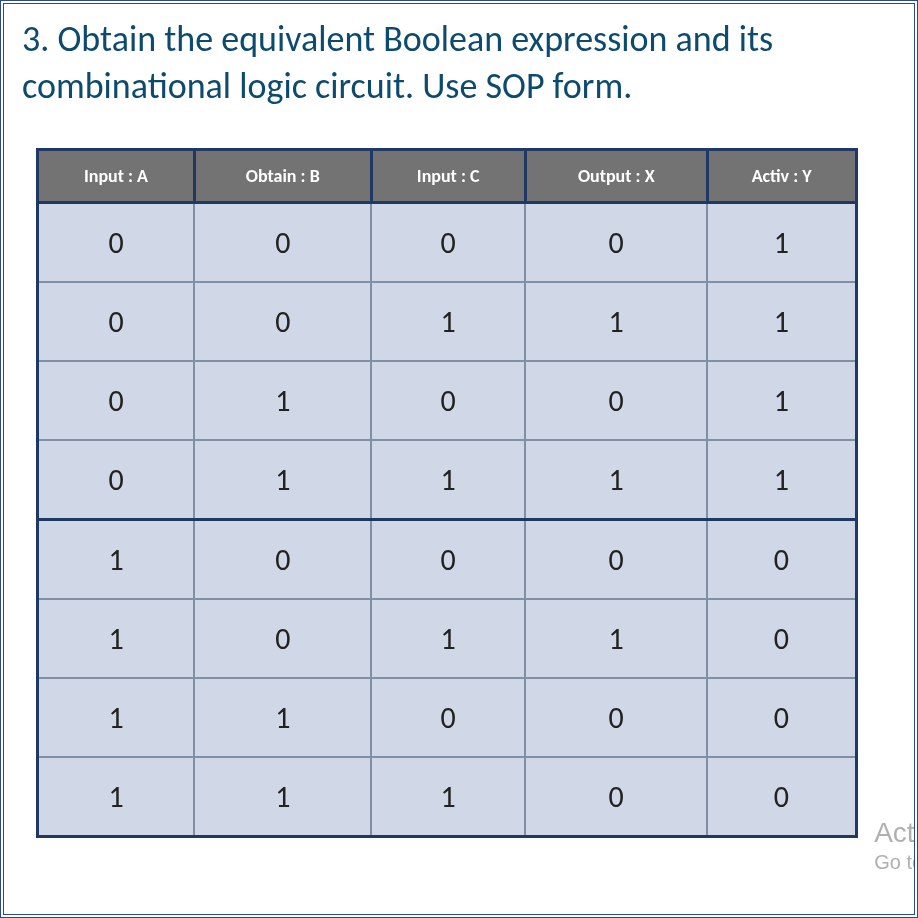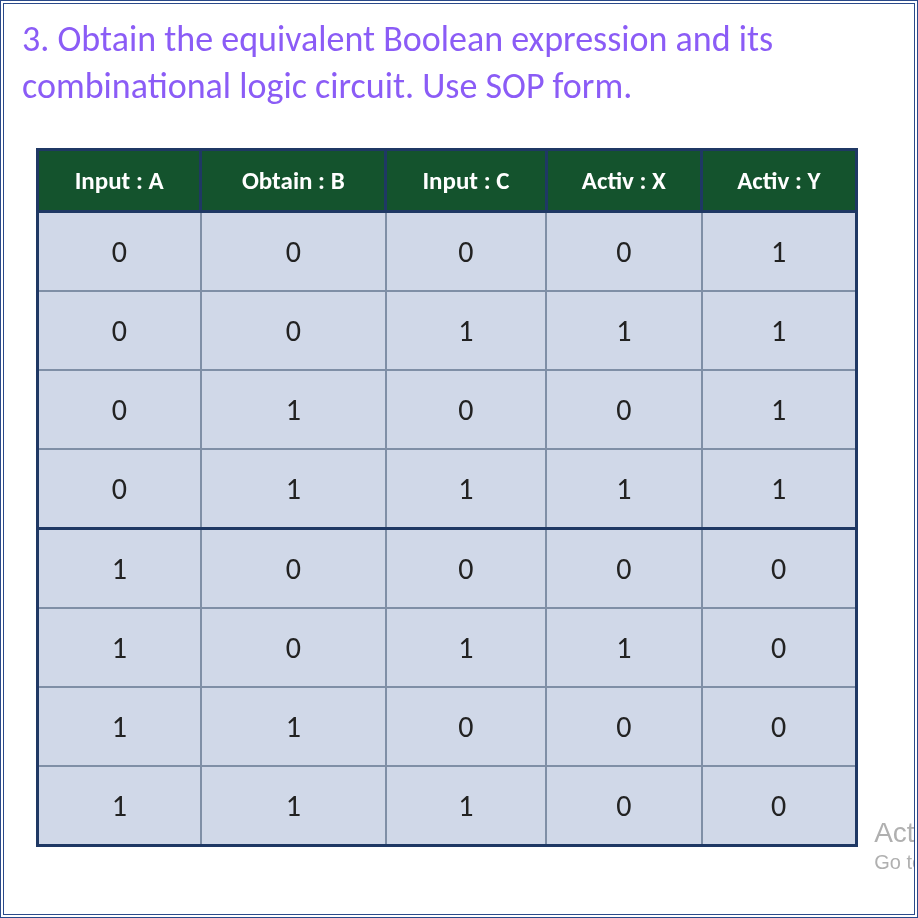--- a/index.html
+++ b/index.html
@@ -14,34 +14,34 @@
       border: 4px double #2a4a8a;
       width: 100%;
       height: 100%;
       padding: 12px 18px 18px 18px;
       position: relative;
       overflow: hidden;
     }
     .question {
       font-size: 36px;
       line-height: 1.3;
-      color: #8b5cf6;
+      color: #0c4a6e;
       margin-bottom: 38px;
       font-weight: 400;
     }
     .truth-table {
       border-collapse: collapse;
       width: 94%;
       margin-left: 14px;
     }
     .truth-table th {
-      background: #14532d;
+      background: #737373;
       color: #fff;
       font-weight: 700;
-      font-size: 25px;
+      font-size: 18px;
       padding: 14px 6px;
       border: 3px solid #1f3864;
       text-align: center;
     }
     .truth-table td {
       background: #d0d8e8;
       color: #222;
       font-size: 30px;
       padding: 20px 6px;
       border: 2px solid #7f8fa6;
@@ -81,21 +81,21 @@
 <div class="outer-frame">
 
   <p class="question">3. Obtain the equivalent Boolean expression and its combinational logic circuit. Use SOP form.</p>
 
   <table class="truth-table">
     <thead>
       <tr>
         <th>Input : A</th>
         <th>Obtain : B</th>
         <th>Input : C</th>
-        <th>Activ : X</th>
+        <th>Output : X</th>
         <th>Activ : Y</th>
       </tr>
     </thead>
     <tbody>
       <tr>
         <td>0</td>
         <td>0</td>
         <td>0</td>
         <td>0</td>
         <td>1</td>

